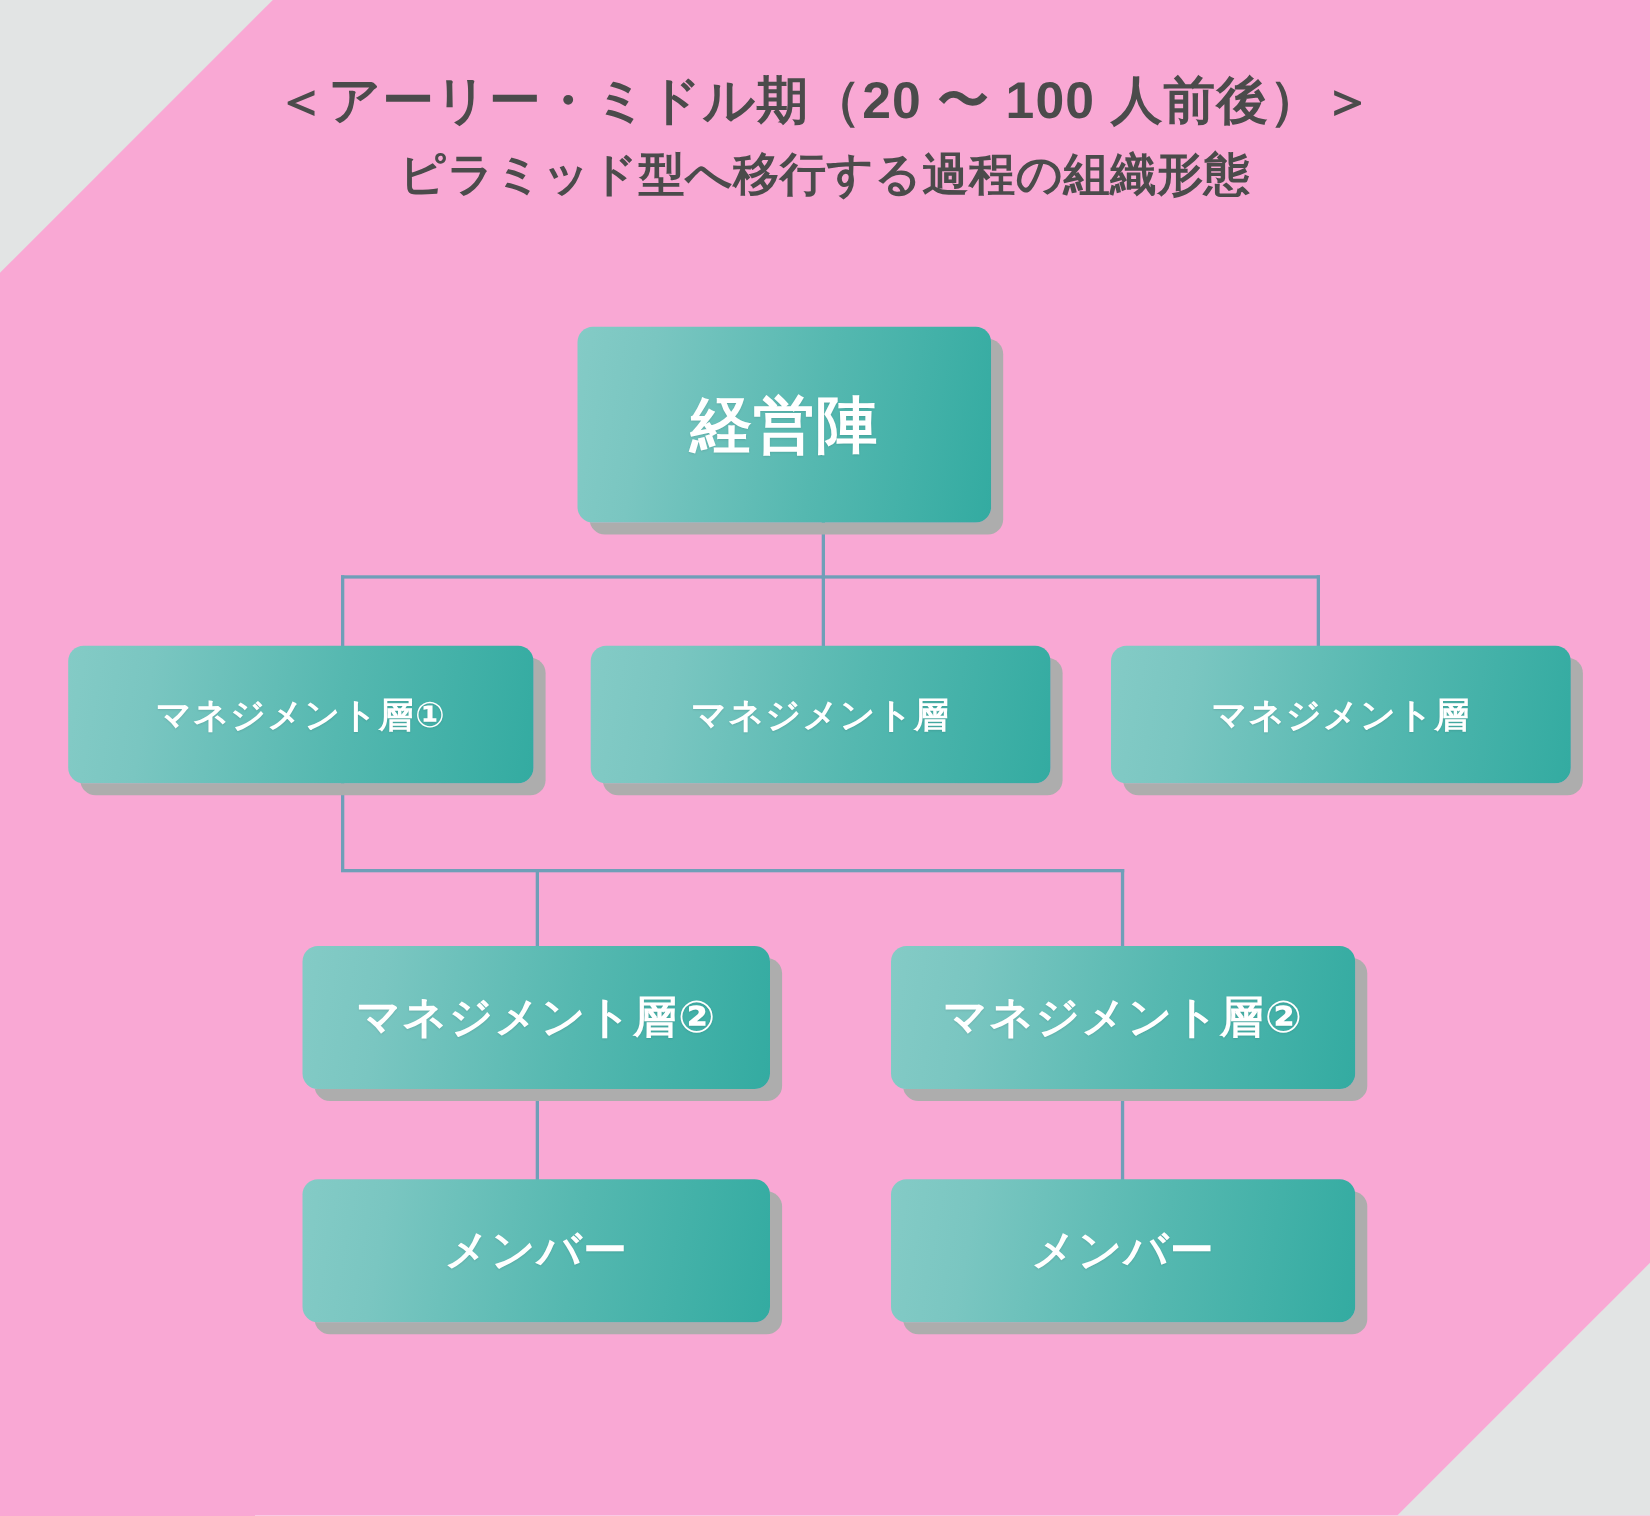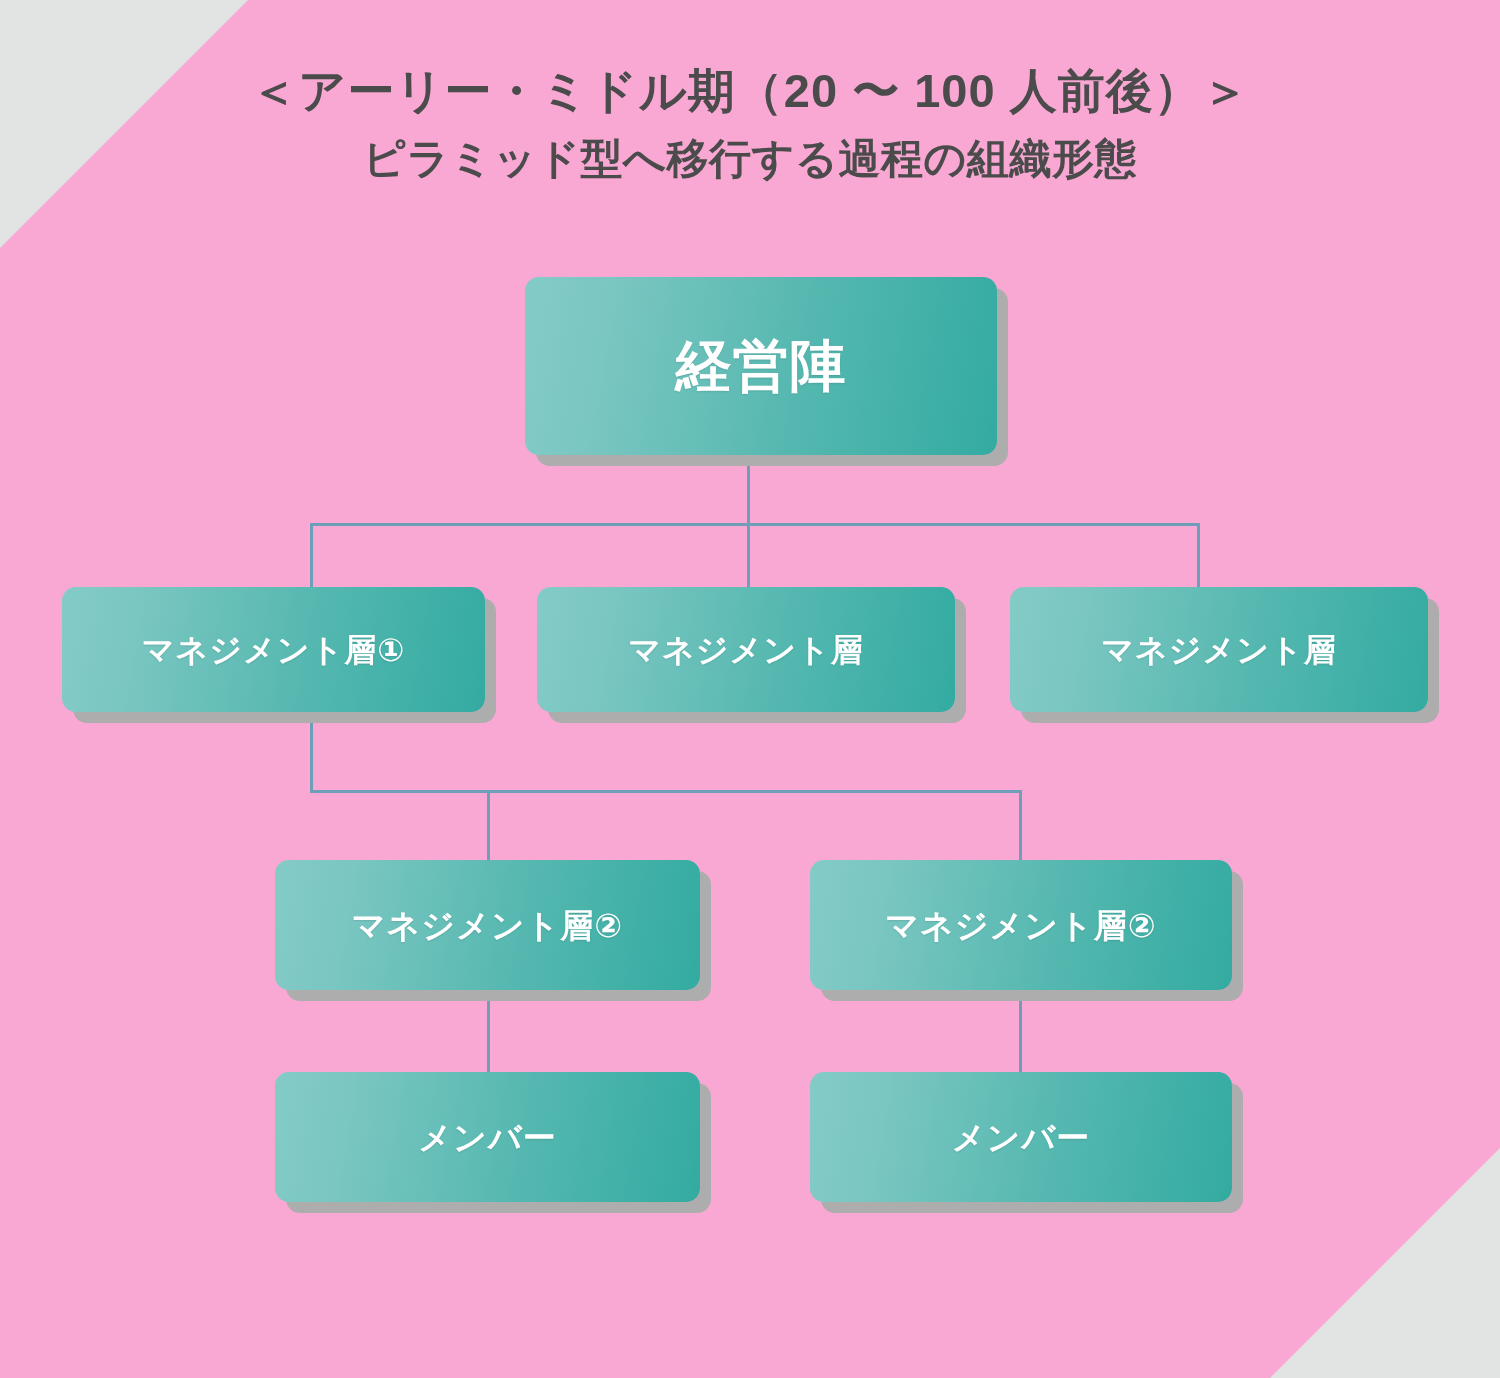--- a/index.html
+++ b/index.html
@@ -85,21 +85,21 @@
   .node-label {
     color: #ffffff;
     font-weight: bold;
     line-height: 1;
     letter-spacing: 1px;
     text-shadow: 0 1px 2px rgba(0,0,0,0.10);
     white-space: nowrap;
   }
   .lbl-xl { font-size: 56px; }
   .lbl-lg { font-size: 32px; }
-  .lbl-md { font-size: 33px; }
+  .lbl-md { font-size: 40px; }
 </style>
 </head>
 <body>
 
 <div id="canvas">
 
   <div class="corner-tri corner-tl"></div>
   <div class="corner-tri corner-br"></div>
 
   <div class="title-block">
@@ -116,21 +116,21 @@
   <div class="line line-v" style="left:1197px; top:523px; height:66px;"></div>
 
   <div class="line line-v" style="left:310px; top:712px; height:80px;"></div>
   <div class="line line-h" style="left:310px; top:790px; width:712px;"></div>
   <div class="line line-v" style="left:487px; top:790px; height:72px;"></div>
   <div class="line line-v" style="left:1019px; top:790px; height:72px;"></div>
 
   <div class="line line-v" style="left:487px; top:990px; height:86px;"></div>
   <div class="line line-v" style="left:1019px; top:990px; height:86px;"></div>
 
-  <div class="node" style="left:525px; top:277px; width:472px; height:178px;align-items:center;">
+  <div class="node" style="left:525px; top:297px; width:376px; height:178px;align-items:center;">
     <span class="node-label lbl-xl">経営陣</span>
   </div>
 
   <div class="node" style="left:62px; top:587px; width:423px; height:125px;">
     <span class="node-label lbl-lg">マネジメント層①</span>
   </div>
 
   <div class="node" style="left:537px; top:587px; width:418px; height:125px;">
     <span class="node-label lbl-lg">マネジメント層</span>
   </div>

